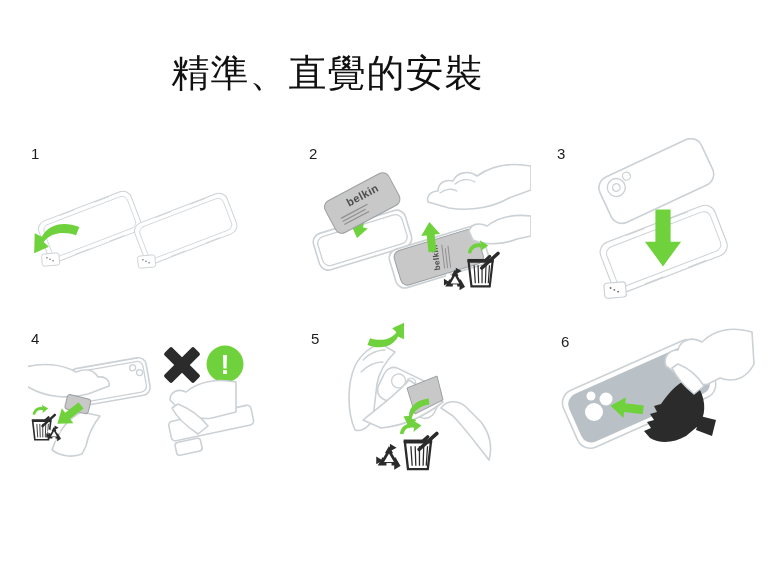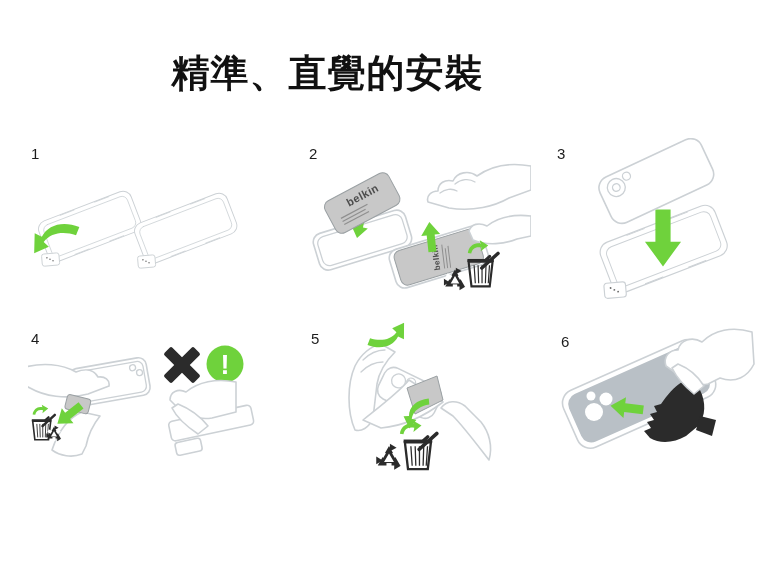--- a/index.html
+++ b/index.html
@@ -1,19 +1,19 @@
 <!DOCTYPE html>
 <html style="--accent-green: #6fd23c; --film-gray: #c8c8c8; --line-gray: #ccd1d5; --dark: #2b2b2b; --phone-back-gray: #b9c0c6; --text: #111111;"><head>
 <meta charset="utf-8">
 <style>
   html,body{margin:0;padding:0;background:#fff;}
   #page{position:relative;width:768px;height:576px;background:#fff;overflow:hidden;
         font-family:"Liberation Sans","DejaVu Sans",sans-serif;}
   #title{position:absolute;left:0;top:48px;width:655px;text-align:center;
-         font-size:38px;font-weight:bold;color:var(--text,#111);letter-spacing:1px;}
+         font-size:38px;font-weight:normal;color:var(--text,#111);letter-spacing:1px;}
   .cell{position:absolute;}
   .stepnum{position:absolute;font-size:15px;color:#1c1c1c;line-height:1;}
   .cell svg{position:absolute;left:0;top:0;}
   
   .ln{fill:#fff;stroke:var(--line-gray,#ccd1d5);stroke-width:1.6;stroke-linejoin:round;}
   .lnf{fill:none;stroke:var(--line-gray,#ccd1d5);stroke-width:1.3;stroke-linejoin:round;stroke-linecap:round;}
   .hand{fill:#fff;stroke:var(--line-gray,#ccd1d5);stroke-width:1.6;stroke-linejoin:round;stroke-linecap:round;}
   .grn{fill:var(--accent-green,#6fd23c);}
   .film{fill:var(--film-gray,#c8c8c8);stroke:#9aa0a3;stroke-width:1;}
   .dk{fill:var(--dark,#2b2b2b);}

